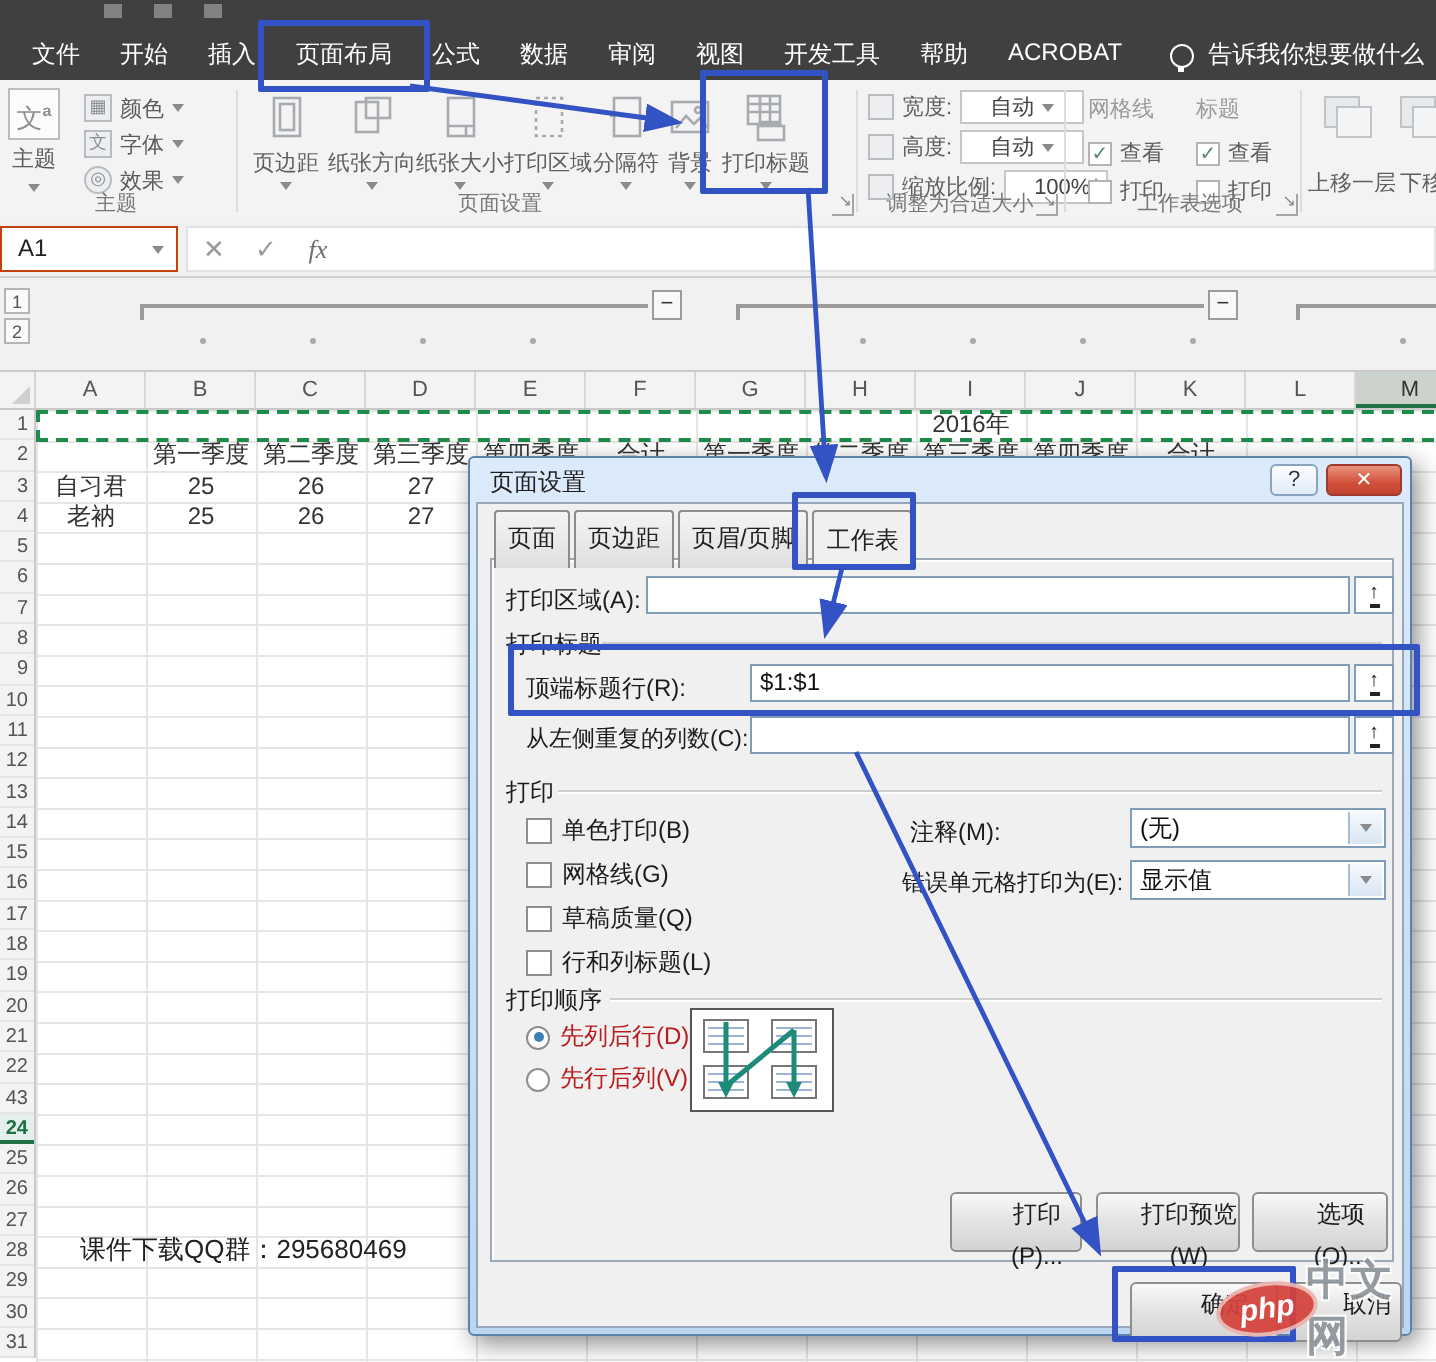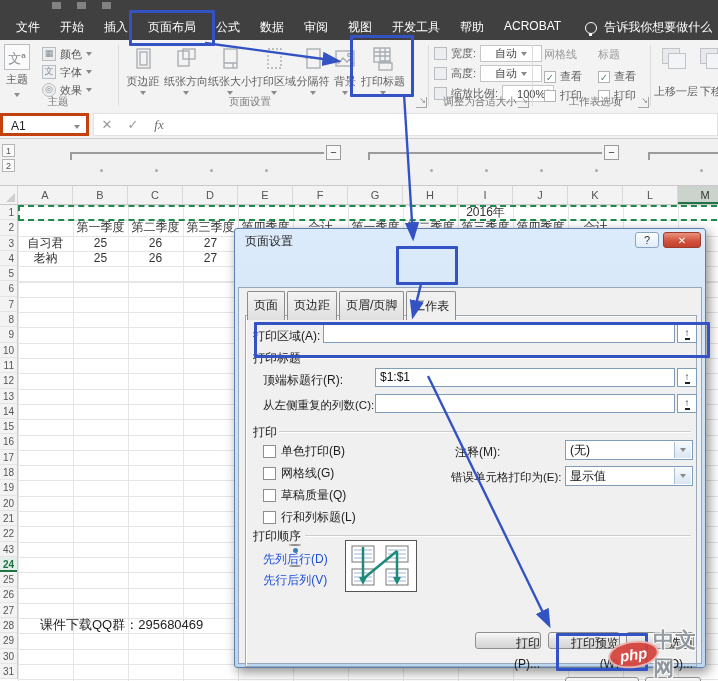--- a/index.html
+++ b/index.html
@@ -46,21 +46,21 @@
   .so-h{color:#9a9a9a;margin-bottom:5px;}
   .so-r{display:flex;align-items:center;gap:4px;height:19px;}
   .cbx{width:12px;height:12px;border:1px solid #b3b3b3;background:#fff;font-size:10px;line-height:11px;text-align:center;color:#6f7f74;box-sizing:border-box;}
   .cbx.on{color:#5d8a6f;}
   
   .ar-ic{position:absolute;width:16px;height:14px;border:1px solid #c0c3c7;background:#e7e9eb;}
   .ar-ic::after{content:"";position:absolute;left:5px;top:4px;width:16px;height:14px;border:1px solid #c0c3c7;background:#f3f4f5;}
   .ar-lbl{position:absolute;font-size:11px;color:#5f5f5f;white-space:nowrap;}
   
   .fbar{position:absolute;top:111px;left:0;width:718px;height:28px;background:#f1f1f1;border-bottom:1px solid #d0d0d0;box-sizing:border-box;}
-  .namebox{position:absolute;left:0;top:2px;width:89px;height:23px;background:#fff;border:3px solid #c2410c;box-sizing:border-box;font-size:12px;color:#222;line-height:21px;padding-left:8px;}
+  .namebox{position:absolute;left:0;top:2px;width:89px;height:23px;background:#fff;border:1px solid #c2410c;box-sizing:border-box;font-size:12px;color:#222;line-height:21px;padding-left:8px;}
   .nb-car{position:absolute;right:6px;top:9px;}
   .fxstrip{position:absolute;left:93px;right:0;top:2px;height:23px;background:#fff;border:1px solid #e2e2e2;box-sizing:border-box;display:flex;align-items:center;color:#9a9a9a;font-size:13px;}
   .fxstrip .ic{width:26px;text-align:center;}
   .fxstrip .fx{font-style:italic;font-family:"Liberation Serif",serif;color:#6f6f6f;}
   
   .obar{position:absolute;top:139px;left:0;width:718px;height:47px;background:#f1f1f1;border-bottom:1px solid #c9c9c9;box-sizing:border-box;}
   .lvl{position:absolute;left:2px;width:13px;height:13px;border:1px solid #b5b5b5;background:#fafafa;font-size:9px;line-height:13px;text-align:center;color:#555;box-sizing:border-box;}
   .brline{position:absolute;top:13px;height:2px;background:#9b9b9b;}
   .brtick{position:absolute;top:13px;width:2px;height:8px;background:#9b9b9b;}
   .bminus{position:absolute;top:6px;width:15px;height:15px;border:1px solid #9b9b9b;background:#f8f8f8;font-size:11px;line-height:13px;text-align:center;color:#333;box-sizing:border-box;}
@@ -84,40 +84,40 @@
   .ants{position:absolute;left:18px;top:19px;width:699px;height:16px;border-top:2px dashed #1e8a4c;border-bottom:2px dashed #1e8a4c;border-left:2px dashed #1e8a4c;box-sizing:border-box;}
   .note{position:absolute;left:40px;top:430px;font-size:13px;color:#222;}
   
   .dlg{position:absolute;left:234px;top:228px;width:472px;height:440px;background:linear-gradient(#dcebfb,#bcd6f0);
        border:1px solid #5c82ab;border-radius:3px;box-shadow:3px 4px 12px rgba(0,0,0,.45);box-sizing:border-box;z-index:20;}
   .dlg-title{position:absolute;left:10px;top:4px;font-size:12px;color:#1d1d1d;}
   .dlg-help{position:absolute;right:46px;top:3px;width:24px;height:16px;border:1px solid #8aa4c0;border-radius:3px;
        background:linear-gradient(#fdfeff,#dfecf9);font-size:11px;color:#333;text-align:center;line-height:15px;box-sizing:border-box;}
   .dlg-close{position:absolute;right:4px;top:3px;width:38px;height:16px;border:1px solid #9c3a2e;border-radius:3px;
        background:linear-gradient(#e9937f,#d0503a 60%,#c14330);color:#fff;font-size:10px;text-align:center;line-height:15px;box-sizing:border-box;}
-  .dlg-body{position:absolute;left:3px;right:3px;top:22px;bottom:3px;background:#f0f0f0;border:1px solid #96a7bc;box-sizing:border-box;margin-top:36px;}
+  .dlg-body{position:absolute;left:3px;right:3px;top:22px;bottom:3px;background:#f0f0f0;border:1px solid #96a7bc;box-sizing:border-box;}
   .dlg-tabs{position:absolute;left:8px;top:3px;display:flex;z-index:2;}
   .dtab{padding:5px 6px;font-size:12px;color:#222;background:linear-gradient(#f4f4f4,#dfdfdf);border:1px solid #8c8c8c;border-bottom:none;border-radius:2px 2px 0 0;margin-right:2px;}
   .dtab:nth-child(4){background:#f0f0f0;position:relative;top:0px;padding-top:6px;box-shadow:0 2px 0 #f0f0f0;}
   .tabpage{position:absolute;left:6px;top:27px;width:452px;height:352px;border:1px solid #9aa8b8;box-shadow:inset 1px 1px 0 #fff;box-sizing:border-box;}
   .dl{position:absolute;font-size:12px;color:#1c1c1c;white-space:nowrap;}
   .fld{position:absolute;height:19px;background:#fff;border:1px solid #7f9db9;box-sizing:border-box;font-size:12px;color:#111;line-height:17px;padding-left:4px;}
   .rngbtn{position:absolute;width:20px;height:19px;background:#fff;border:1px solid #7f9db9;box-sizing:border-box;display:flex;align-items:center;justify-content:center;}
   .rngbtn i{font-style:normal;font-size:10px;line-height:10px;color:#222;border-bottom:2px solid #222;}
   .etch{position:absolute;height:0;border-top:1px solid #cdcdcd;border-bottom:1px solid #fff;}
   .pchk{position:absolute;display:flex;align-items:center;gap:5px;font-size:12px;color:#1c1c1c;}
   .pchk .cb{width:13px;height:13px;background:#fff;border:1px solid #8e8e8e;box-sizing:border-box;}
   .dd{position:absolute;height:20px;background:#fff;border:1px solid #7f9db9;box-sizing:border-box;font-size:12px;color:#111;line-height:18px;padding-left:4px;}
   .ddb{position:absolute;right:1px;top:1px;bottom:1px;width:16px;background:linear-gradient(#f5f9fd,#d9e6f3);border-left:1px solid #aabdd1;display:flex;align-items:center;justify-content:center;}
   .pd-orders{position:absolute;}
-  .pd-radio{display:flex;align-items:center;gap:5px;font-size:12px;color:#1d4ed8;height:21px;flex-direction:column;}
+  .pd-radio{display:flex;align-items:center;gap:5px;font-size:12px;color:#b91c1c;height:21px;}
   .rd{width:12px;height:12px;border:1px solid #8e8e8e;border-radius:50%;background:#fff;position:relative;box-sizing:border-box;}
   .pd-radio:nth-child(1) .rd::after{content:"";position:absolute;left:2.5px;top:2.5px;width:5px;height:5px;border-radius:50%;background:#3c7fb1;}
   .ographic{position:absolute;border:1px solid #555;background:#fff;}
-  .wbtn{position:absolute;background:linear-gradient(#f9f9f9,#e4e4e4 45%,#d4d4d4);border:1px solid #8e8e8e;border-radius:3px;font-size:12px;color:#1c1c1c;text-align:right;line-height:21px;box-sizing:border-box;height:17px;padding-left:21px;}
+  .wbtn{position:absolute;background:linear-gradient(#f9f9f9,#e4e4e4 45%,#d4d4d4);border:1px solid #8e8e8e;border-radius:3px;font-size:12px;color:#1c1c1c;text-align:center;line-height:21px;box-sizing:border-box;height:30px;padding-left:21px;}
   
   .ann{position:absolute;border:3px solid #3353c5;border-radius:1px;z-index:31;pointer-events:none;}
   .arrows{position:absolute;left:0;top:0;width:718px;height:681px;z-index:30;pointer-events:none;}
   
   .wm{position:absolute;left:608px;top:626px;display:flex;align-items:center;z-index:40;opacity:.93;}
   .wm-el{width:52px;height:27px;border-radius:50%;background:#d5423c;border:2px solid #eab4ae;color:#fff;
      font-style:italic;font-weight:bold;font-size:15px;display:flex;align-items:center;justify-content:center;transform:rotate(-8deg);box-sizing:border-box;}
   .wm-tx{font-size:21px;font-weight:bold;color:#8f969c;letter-spacing:1px;margin-left:-6px;
      text-shadow:1px 1px 0 #fff,-1px -1px 0 #fff,1px -1px 0 #fff,-1px 1px 0 #fff;}
 </style>

